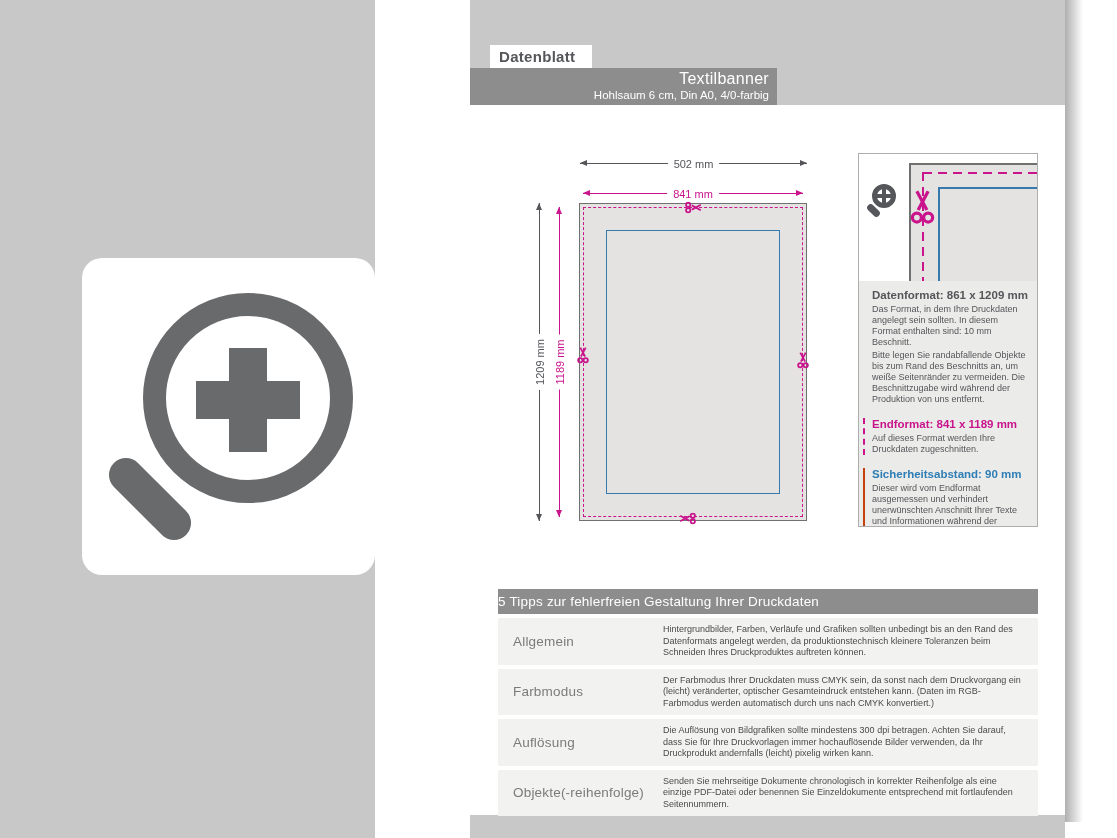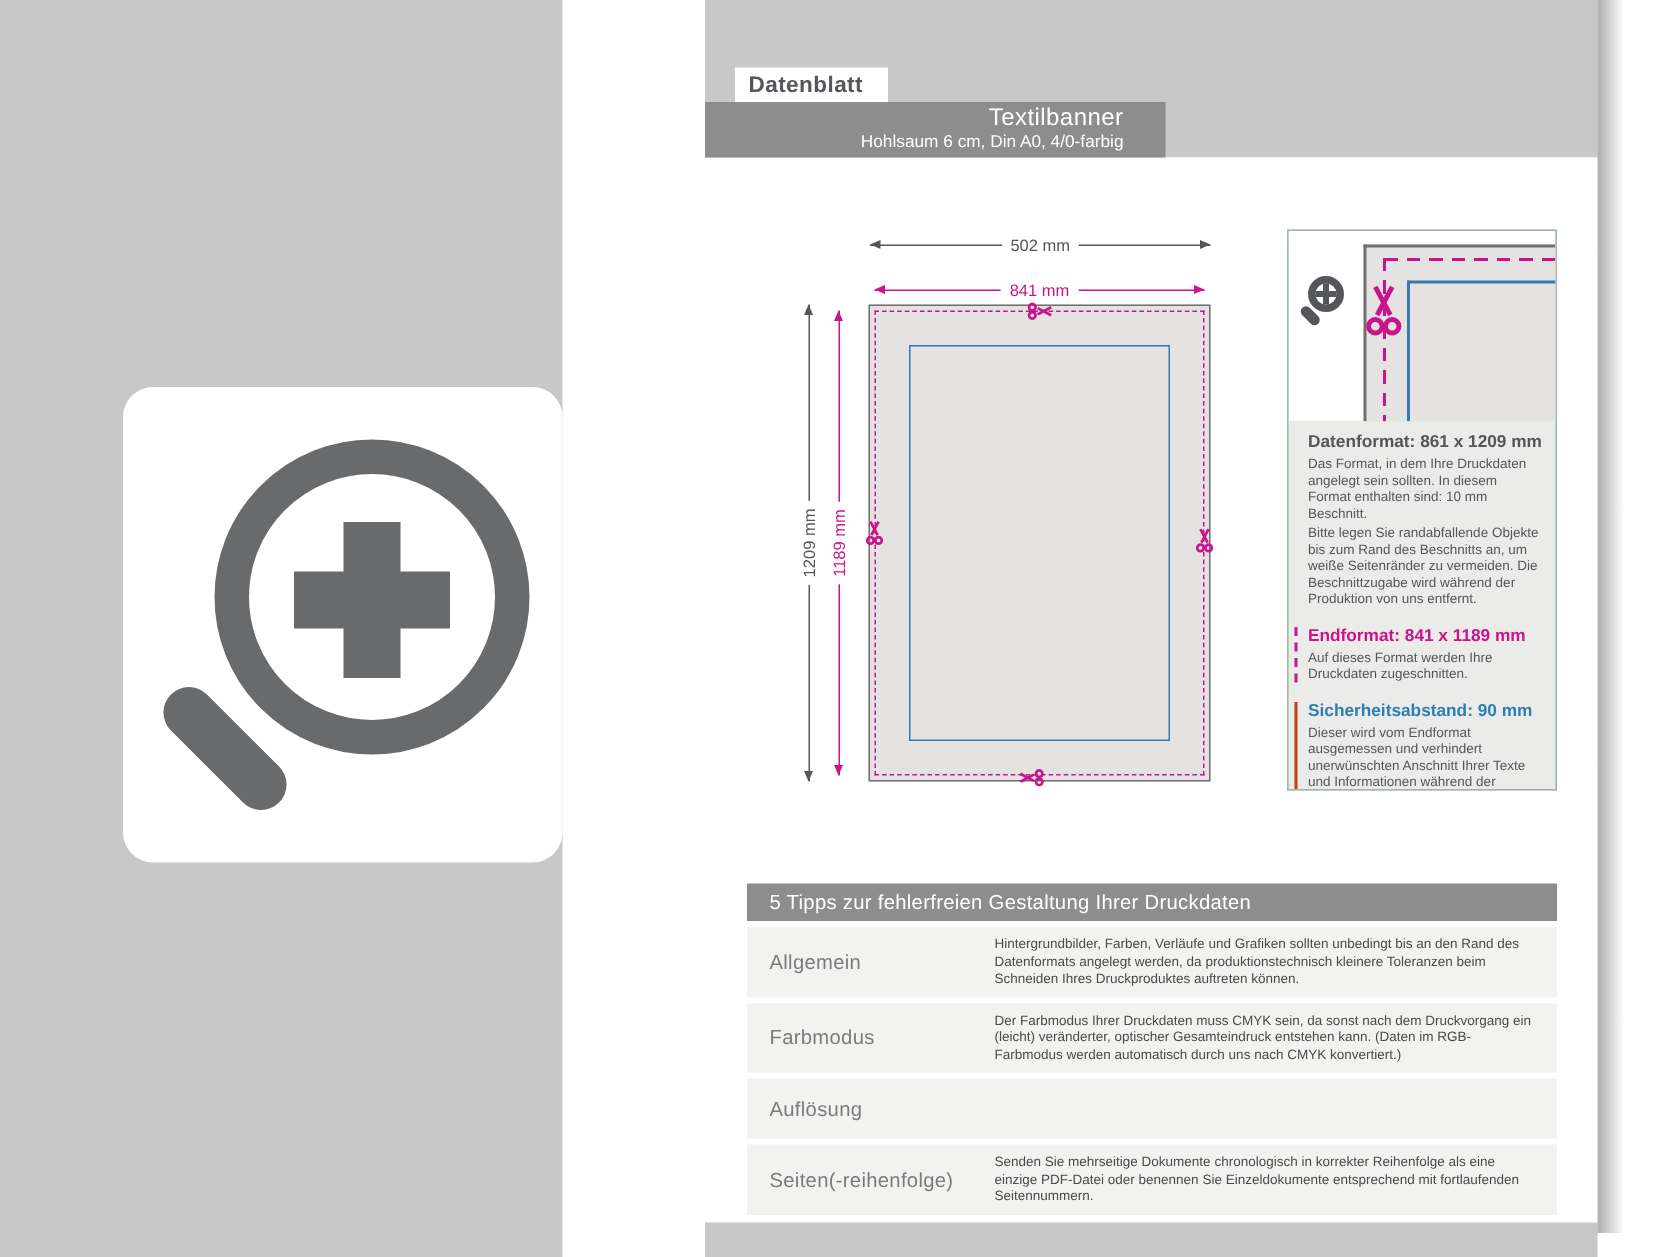--- a/index.html
+++ b/index.html
@@ -23,21 +23,21 @@
 
   
   .top-strip{left:470px;top:0;width:595px;height:105px;background:#c8c8c8}
   .bottom-strip{left:470px;top:815px;width:595px;height:23px;background:#c8c8c8}
   .page{left:470px;top:105px;width:595px;height:710px;background:#ffffff}
   .page-shadow{left:1065px;top:0;width:18px;height:822px;
                background:linear-gradient(to right,rgba(110,110,110,.55),rgba(200,200,200,0))}
   .tab{left:490px;top:45px;width:102px;height:23px;background:#ffffff;color:#55565a;
        font-size:15px;font-weight:bold;line-height:23px;padding-left:9px;box-sizing:border-box;letter-spacing:.3px}
   .band{left:470px;top:68px;width:307px;height:37px;background:#8d8d8d;color:#fff;text-align:right;
-        padding-right:28px;box-sizing:border-box}
+        padding-right:8px;box-sizing:border-box}
   .band .t1{font-size:16px;line-height:20px;margin-top:1px;letter-spacing:.3px}
   .band .t2{font-size:11.5px;line-height:13px}
 
   
   .rect-data{left:579px;top:203px;width:228px;height:318px;background:#e4e3e2;border:1px solid #707070;box-sizing:border-box}
   .rect-end{left:583px;top:207px;width:220px;height:310px;border:1px dashed #c9148c;box-sizing:border-box}
   .rect-safe{left:606px;top:230px;width:174px;height:264px;border:1px solid #3579ad;box-sizing:border-box}
 
   .dimh{height:0;border-top:1px solid var(--c)}
   .dimh::before{content:"";position:absolute;left:0;top:-4px;width:0;height:0;
@@ -76,21 +76,21 @@
   .caption h3{margin:0;font-size:11.5px;line-height:13px}
   .caption p{margin:2px 0 0;font-size:9px;line-height:11px}
   .caption .p2{}
   .sec-end{margin:13px 0 0 -9px;padding-left:7px;border-left:2px dashed #c9148c}
   .sec-end h3{color:#c9148c}
   .sec-safe{margin:13px 0 0 -9px;padding-left:7px;border-left:2px solid #c2410c}
   .sec-safe h3{color:#2e7eb5}
 
   
   .tips-head{left:498px;top:589px;width:540px;height:25px;background:#8d8d8d;color:#fff;
-        font-size:13.5px;line-height:25px;padding-left:15px;box-sizing:border-box;letter-spacing:.2px}
+        font-size:13.5px;line-height:25px;box-sizing:border-box;letter-spacing:.2px}
   .tips{left:498px;top:618px;width:540px}
   .tip-row{display:flex;background:#f2f2f1;margin-bottom:4px;align-items:center}
   .tip-label{flex:0 0 165px;padding-left:15px;box-sizing:border-box;font-size:13.5px;color:#7b7b7b;letter-spacing:.2px}
   .tip-text{flex:1;font-size:9px;line-height:11.5px;color:#4a4a4a;padding:6px 14px 6px 0}
   .r1{min-height:40px}.r2{min-height:44px}.r3{min-height:40px}.r4{min-height:28px}.r5{min-height:28px}
 </style>
 </head>
 <body>
 
 <div class="abs left-gray"></div>
@@ -216,18 +216,19 @@
   <div class="tip-row r1">
     <div class="tip-label">Allgemein</div>
     <div class="tip-text">Hintergrundbilder, Farben, Verläufe und Grafiken sollten unbedingt bis an den Rand des Datenformats angelegt werden, da produktionstechnisch kleinere Toleranzen beim Schneiden Ihres Druckproduktes auftreten können.</div>
   </div>
   <div class="tip-row r2">
     <div class="tip-label">Farbmodus</div>
     <div class="tip-text">Der Farbmodus Ihrer Druckdaten muss CMYK sein, da sonst nach dem Druckvorgang ein (leicht) veränderter, optischer Gesamteindruck entstehen kann. (Daten im RGB-Farbmodus werden automatisch durch uns nach CMYK konvertiert.)</div>
   </div>
   <div class="tip-row r3">
     <div class="tip-label">Auflösung</div>
+    <div class="tip-text">Die Auflösung von Bildgrafiken sollte mindestens 300 dpi betragen. Achten Sie darauf, dass Sie für Ihre Druckvorlagen immer hochauflösende Bilder verwenden, da Ihr Druckprodukt andernfalls (leicht) pixelig wirken kann.</div>
   </div>
   <div class="tip-row r5">
-    <div class="tip-label">Seiten(-reihenfolge)</div>
+    <div class="tip-label">Objekte(-reihenfolge)</div>
     <div class="tip-text">Senden Sie mehrseitige Dokumente chronologisch in korrekter Reihenfolge als eine einzige PDF-Datei oder benennen Sie Einzeldokumente entsprechend mit fortlaufenden Seitennummern.</div>
   </div>
 </div>
 
 </body></html>

